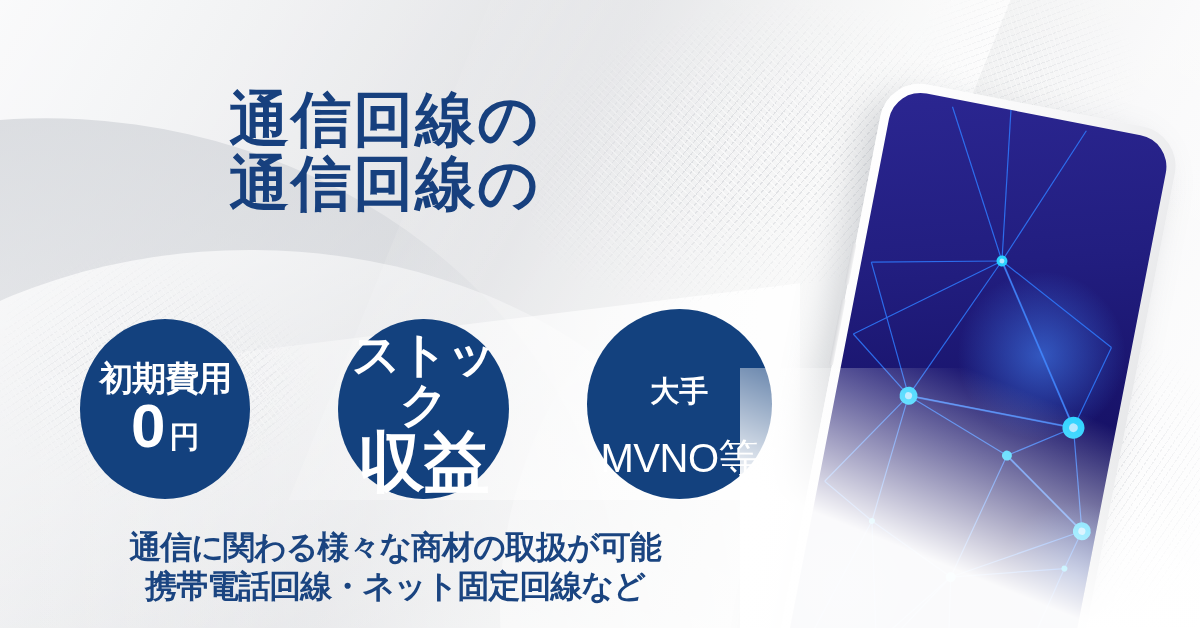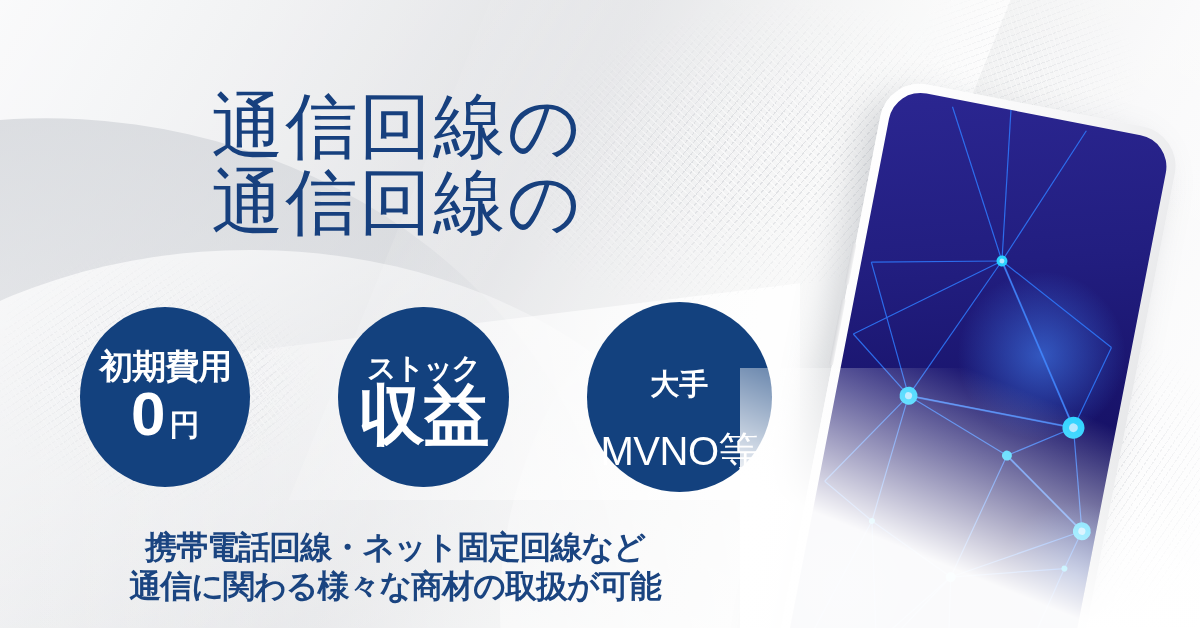--- a/index.html
+++ b/index.html
@@ -79,48 +79,48 @@
   .content{position:absolute;left:0;top:0;width:790px;height:628px;z-index:6;}
 
   .headline{
     position:absolute;left:0;top:24px;width:790px;
     text-align:center;
     font-size:40px;line-height:1.06;font-weight:700;
     color:#1a4480;letter-spacing:-0.5px;white-space:nowrap;
   }
 
   .title{
-    position:absolute;left:12px;top:88px;width:770px;
+    position:absolute;left:0;top:88px;width:770px;
     text-align:center;color:#17407e;
-    font-weight:400;font-size:72px;line-height:1.06;letter-spacing:2px;
+    font-weight:700;font-size:60px;line-height:1.06;letter-spacing:2px;
   }
   .title .line{display:block;}
 
   
   .badges{
-    position:absolute;left:72px;top:302px;width:700px;height:190px;
-    display:flex;align-items:center;gap:36px;
+    position:absolute;left:72px;top:309px;width:700px;height:190px;
+    display:flex;align-items:flex-end;gap:36px;
   }
   .badge{
     position:relative;border-radius:50%;
     background:#13417e;color:#ffffff;
     display:flex;flex-direction:column;align-items:center;justify-content:center;
     text-align:center;box-sizing:border-box;
   }
   .badge-1{width:180px;height:180px;margin-left:8px;}
   .badge-2{width:180px;height:180px;margin-left:52px;}
   .badge-3{width:196px;height:190px;margin-left:42px;border-radius:50%;}
 
   .b-l1{font-weight:700;}
   .badge-1 .b-l1{font-size:34px;line-height:1.0;letter-spacing:-1px;margin-bottom:2px;}
   .badge-1 .b-row{display:flex;align-items:baseline;justify-content:center;}
   .badge-1 .b-num{font-size:62px;font-weight:700;line-height:.95;}
   .badge-1 .b-unit{font-size:30px;font-weight:700;margin-left:4px;}
 
-  .badge-2 .b-l1{font-size:29px;line-height:1.05;letter-spacing:-1.5px;margin-top:8px;}
+  .badge-2 .b-l1{font-size:48px;line-height:1.05;letter-spacing:-1.5px;margin-top:8px;}
   .badge-2 .b-l2{font-size:66px;font-weight:700;line-height:1.0;letter-spacing:-1px;font-family:Liberation Serif, serif;}
 
   .badge-3 .b-l1{font-size:29px;line-height:1.12;margin-top:48px;}
   .badge-3 .b-l2{font-size:29px;font-weight:700;line-height:1.12;letter-spacing:-1.5px;}
   .badge-3 .b-l3{font-size:40px;font-weight:400;line-height:1.12;letter-spacing:-.5px;margin-top:29px;}
 
   
   .caption{
     position:absolute;left:0;top:528px;width:790px;
     text-align:center;color:#1a4480;
@@ -275,18 +275,18 @@
       </div>
 
       <div class="badge badge-3">
         <span class="b-l1">大手</span>
         <span class="b-l3">MVNO等</span>
       </div>
 
     </div>
 
     <div class="caption">
+      <span class="line">通信に関わる様々な商材の取扱が可能</span>
       <span class="line">携帯電話回線・ネット固定回線など</span>
-      <span class="line">通信に関わる様々な商材の取扱が可能</span>
     </div>
 
   </div>
 </div>
 
 </body></html>

